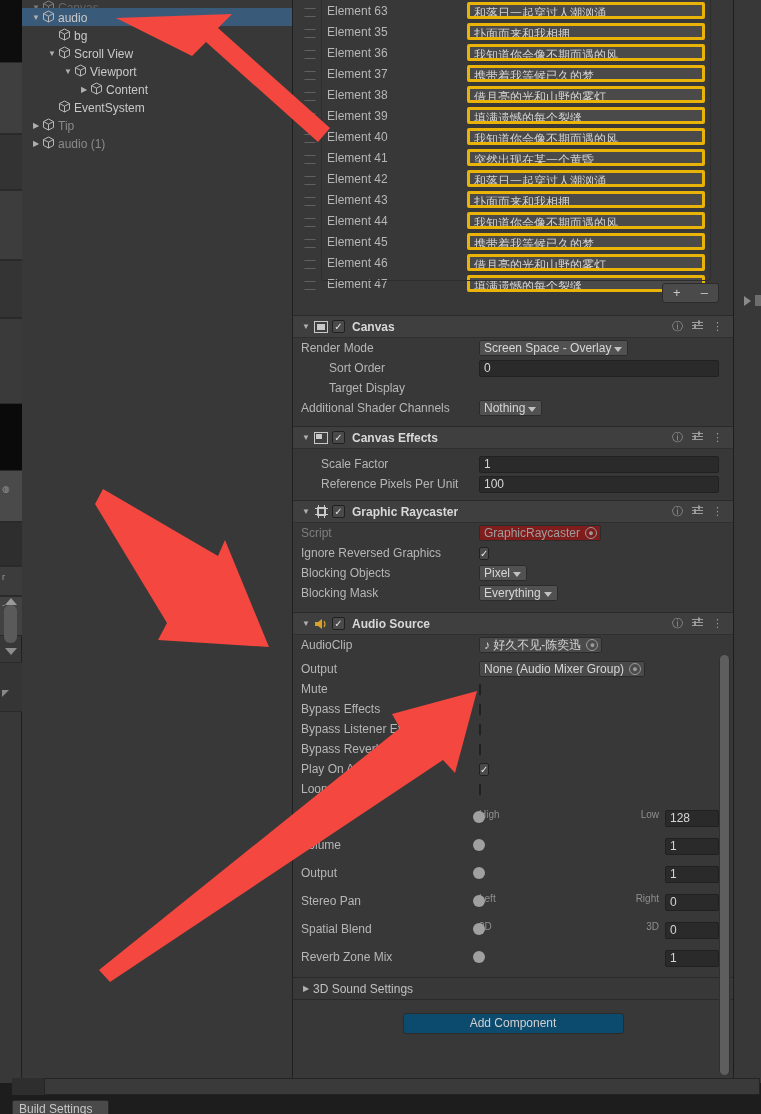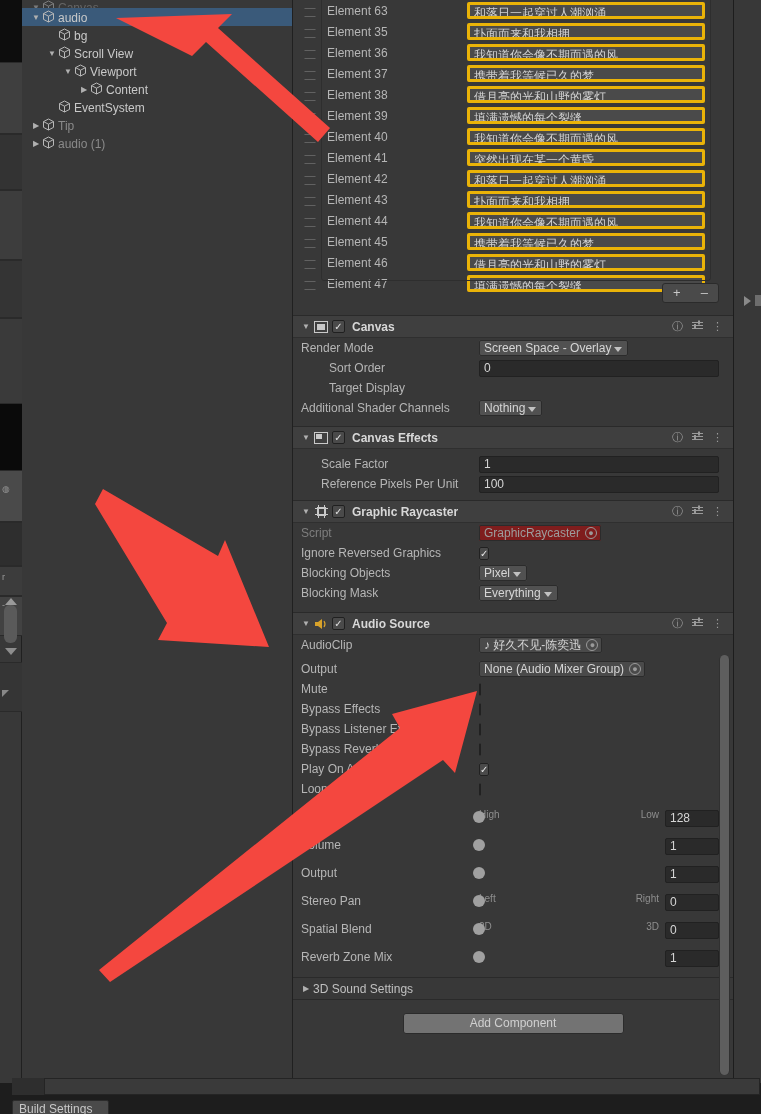--- a/index.html
+++ b/index.html
@@ -93,21 +93,21 @@
   .sl-line { position: absolute; left: 0; right: 0; top: 6px; height: 2px; background: #6e6e6e; }
   .sl-knob { position: absolute; top: 1px; width: 12px; height: 12px; border-radius: 50%; background: #a0a0a0; }
   .sl-ends { display: flex; justify-content: space-between; color: #8e8e8e; font-size: 10px; margin-top: -1px; }
   .sl-val { width: 54px; margin-right: 14px; height: 17px; line-height: 15px; background: #2a2a2a;
     border: 1px solid #212121; border-radius: 2px; padding: 0 4px; color: #d6d6d6; font-size: 12px; }
 
   .foldrow { height: 22px; display: flex; align-items: center; padding-left: 6px; border-top: 1px solid #2a2a2a; }
   .foldrow .fl { color: #c0c0c0; font-size: 12px; }
 
   .addcomp-zone { border-top: 1px solid #2a2a2a; height: 48px; display: flex; align-items: center; justify-content: center; }
-  .addcomp { width: 221px; height: 21px; background: #737373; border: 1px solid #2b2b2b; border-radius: 3px;
+  .addcomp { width: 221px; height: 21px; background: #0c4a6e; border: 1px solid #2b2b2b; border-radius: 3px;
     color: #d0d0d0; font-size: 12px; line-height: 19px; text-align: center; }
 
   
   .insp-scroll { position: absolute; right: 3px; top: 655px; width: 11px; height: 420px; background: #303030; border-radius: 6px; }
   .insp-scroll .thumb { position: absolute; left: 1px; top: 0; width: 9px; height: 420px; background: #5e5e5e; border-radius: 5px; }
 
   
   .right-gutter { position: absolute; left: 733px; top: 0; width: 28px; height: 1083px; background: #383838; border-left: 1px solid #1d1d1d; }
   .rg-tri { position: absolute; left: 10px; top: 296px; width: 0; height: 0;
     border-top: 5px solid transparent; border-bottom: 5px solid transparent; border-left: 7px solid #8a8a8a; }

